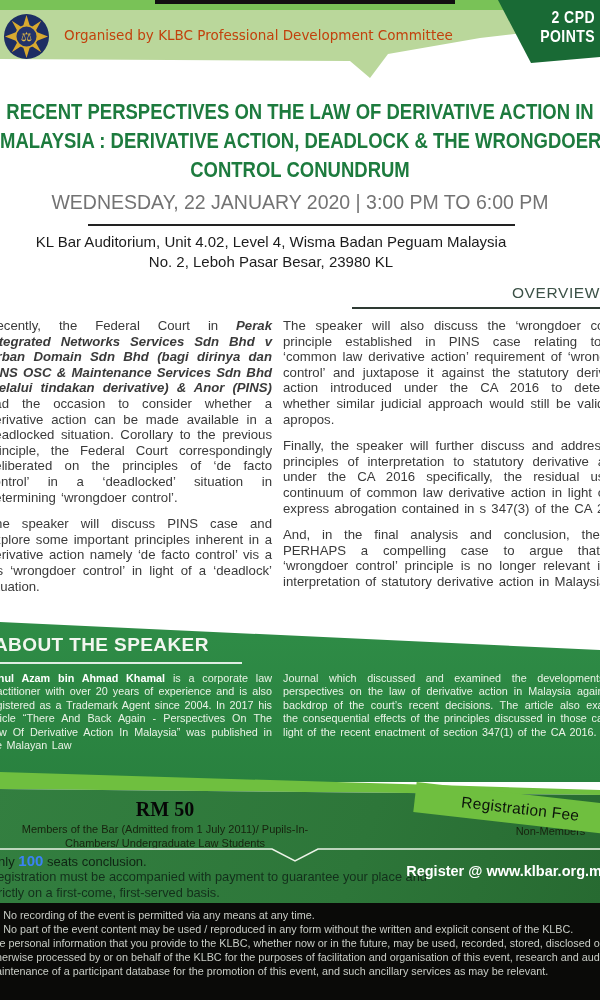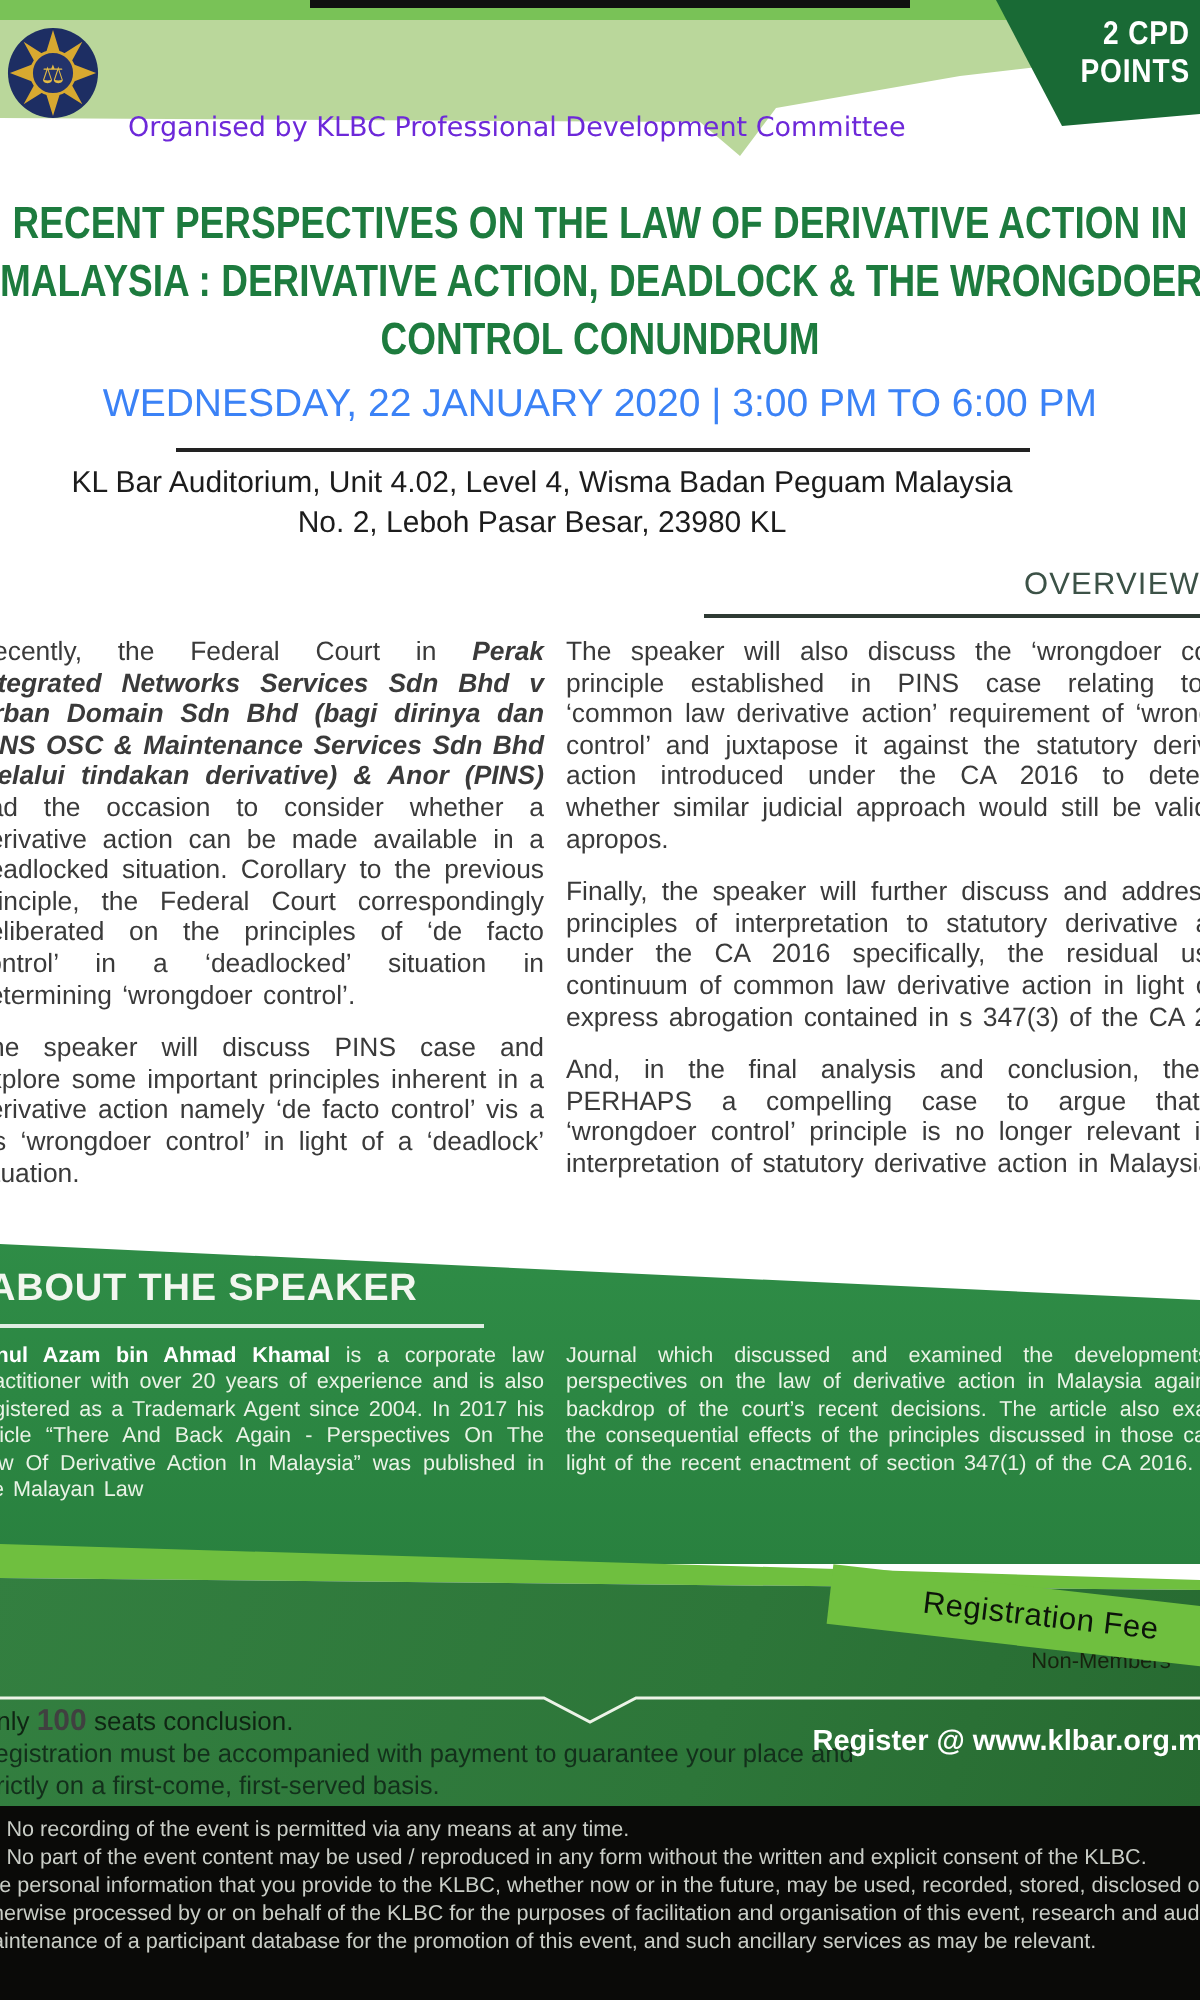--- a/index.html
+++ b/index.html
@@ -4,32 +4,32 @@
 <style>
   html,body{margin:0;padding:0;background:#e9e9e9;}
   .page{position:relative;width:600px;height:1000px;background:#ffffff;overflow:hidden;
         font-family:"Liberation Sans",sans-serif;margin:0 auto;}
 
   
   .top-strip{position:absolute;top:0;left:0;width:600px;height:10px;background:#79c257;}
   .top-black{position:absolute;top:0;left:155px;width:300px;height:4px;background:#101010;z-index:2;}
   .band-svg{position:absolute;top:0;left:0;z-index:1;}
   .logo{position:absolute;top:13px;left:3px;z-index:3;}
-  .organised{position:absolute;top:27px;left:64px;z-index:3;font-size:13.5px;color:#6d28d9;
-             font-family:"DejaVu Sans",sans-serif;margin-top:29px;}
+  .organised{position:absolute;top:27px;left:64px;z-index:3;font-size:13.5px;color:#c2410c;
+             font-family:"DejaVu Sans",sans-serif;}
   .cpd{position:absolute;top:8px;right:5px;z-index:3;width:120px;text-align:right;color:#ffffff;
        font-weight:bold;font-size:16.5px;line-height:19px;letter-spacing:.5px;
        transform:scaleX(.85);transform-origin:right top;}
 
   
   .title{position:absolute;top:97px;left:-65px;width:730px;text-align:center;color:#1d7b3e;
          font-weight:bold;font-size:22.5px;line-height:29px;transform:scaleX(.822);
          transform-origin:center top;white-space:nowrap;}
   .datetime{position:absolute;top:191px;left:0;width:600px;text-align:center;font-size:19.5px;
-            color:#3b82f6;}
+            color:#737373;}
   .rule{position:absolute;top:224px;left:88px;width:427px;height:2px;background:#222222;}
   .venue{position:absolute;top:232px;left:0;width:542px;text-align:center;font-size:15px;
          line-height:20px;color:#1c1c1c;}
 
   
   .ov-head{position:absolute;top:284px;left:300px;width:300px;text-align:right;font-size:15.5px;
            font-weight:normal;letter-spacing:.6px;color:#3c5247;}
   .ov-line{position:absolute;top:307px;left:352px;width:250px;height:2px;background:#2e3a33;}
   .cols{position:absolute;left:-13px;width:646px;display:flex;}
   .cols .col-l{width:285px;margin-right:11px;flex:none;}
@@ -63,21 +63,21 @@
               font-size:15.5px;color:#0c140a;letter-spacing:.3px;}
   .fee-col{position:absolute;z-index:3;text-align:center;}
   .fee-amount{font-family:"Liberation Serif",serif;font-weight:bold;font-size:20px;
               color:#060606;line-height:23px;}
   .fee-desc{font-size:11px;line-height:13.5px;color:#17230e;margin-top:2px;}
   .fee-1{top:798px;left:5px;width:320px;}
   .fee-2{top:800px;left:305px;width:150px;}
   .fee-3{top:800px;left:478px;width:145px;}
   .divider-svg{position:absolute;top:841px;left:0;z-index:3;}
   .seats{position:absolute;top:852px;left:-12px;z-index:3;font-size:13px;color:#0f2513;}
-  .seats b{font-size:15px;color:#404040;}
+  .seats b{font-size:15px;color:#3b82f6;}
   .reg-note{position:absolute;top:869px;left:-12px;width:440px;z-index:3;font-size:12.8px;
             line-height:16px;color:#13301b;}
   .register{position:absolute;top:863px;right:-10px;z-index:3;font-size:14.5px;font-weight:bold;
             color:#ffffff;white-space:nowrap;}
 
   
   .footer{position:absolute;top:903px;left:0;width:600px;height:97px;background:#0a0a08;z-index:5;}
   .terms{position:absolute;top:5px;left:-13px;width:642px;font-size:10.8px;line-height:14px;
          color:#c9cdc6;}
   .terms p{margin:0;}
@@ -146,20 +146,24 @@
     </div>
     <div class="col-r">
       <p>Journal which discussed and examined the developments and perspectives on the law of derivative action in Malaysia against the backdrop of the court’s recent decisions. The article also examined the consequential effects of the principles discussed in those cases in light of the recent enactment of section 347(1) of the CA 2016.</p>
     </div>
   </div>
 
   <div class="stripe"></div>
   <div class="fee-bg"></div>
   <div class="fee-banner">Registration Fee</div>
 
+  <div class="fee-col fee-1">
+    <div class="fee-amount">RM 50</div>
+    <div class="fee-desc">Members of the Bar (Admitted from 1 July 2011)/ Pupils-In-Chambers/ Undergraduate Law Students</div>
+  </div>
   <div class="fee-col fee-3">
     <div class="fee-amount">RM 160</div>
     <div class="fee-desc">Non-Members</div>
   </div>
 
   <svg class="divider-svg" width="600" height="22">
     <path d="M0,8 L272,8 L295,20 L318,8 L600,8" stroke="#ecf3e7" stroke-width="1.5" fill="none"></path>
   </svg>
 
   <div class="seats"><span>Only </span><b>100</b><span> seats conclusion.</span></div>

